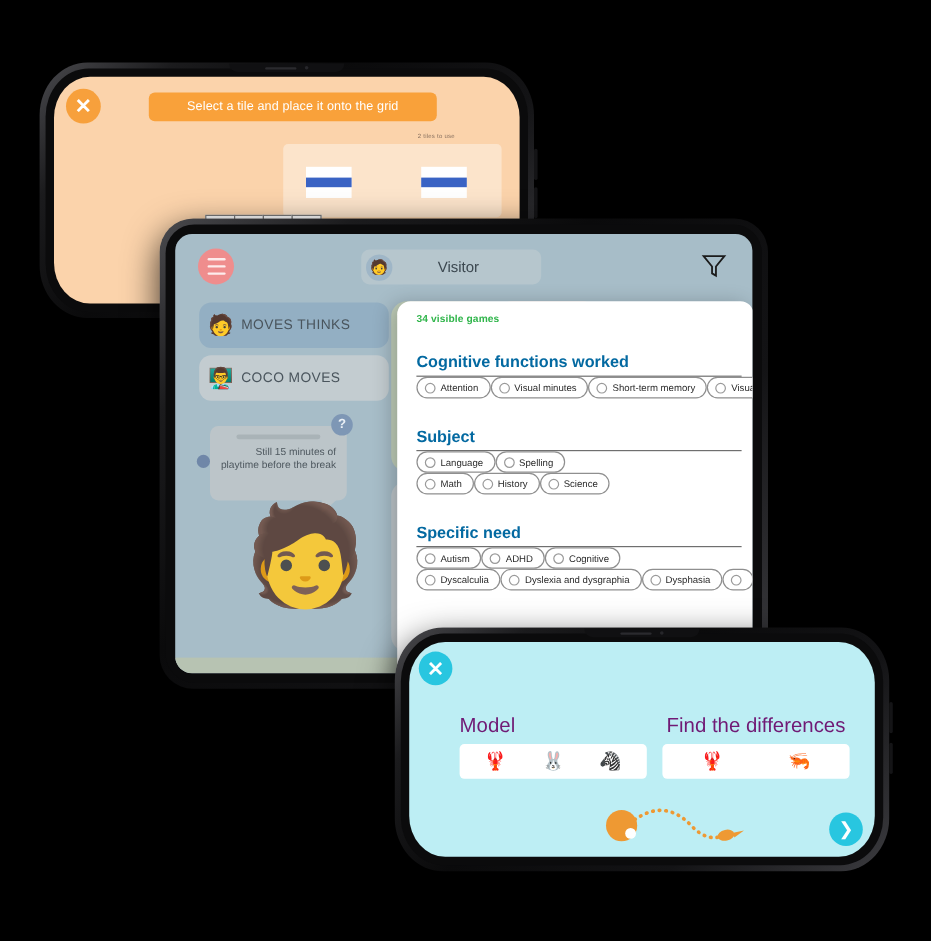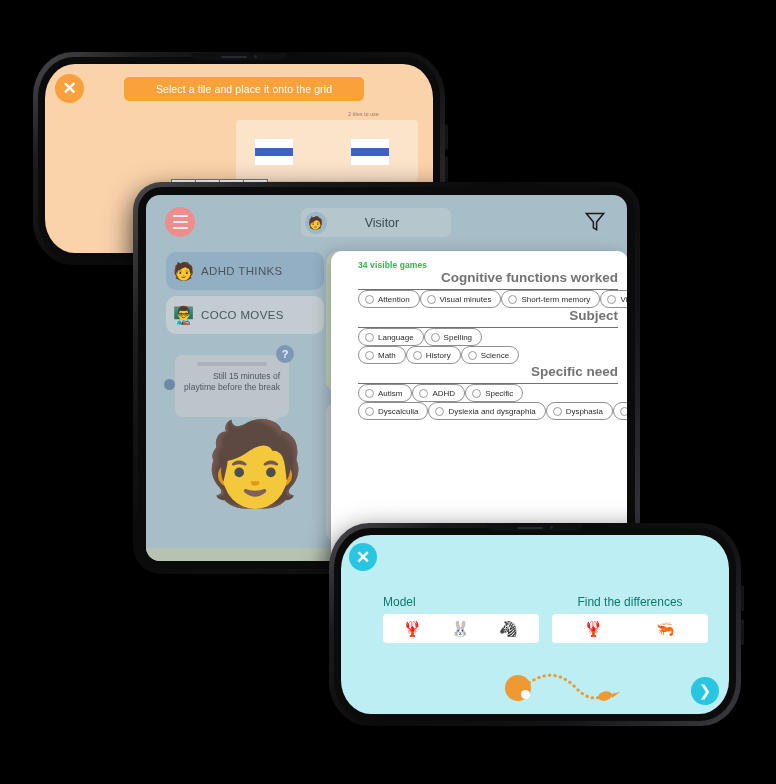--- a/index.html
+++ b/index.html
@@ -157,27 +157,27 @@
   .tb-bgdisc.d1 { left:196px; top:74px; width:54px; height:54px; }
   .tb-bgdisc.d2 { left:196px; top:224px; width:54px; height:54px; }
   .tb-dot { position:absolute; left:18px; top:184px; width:11px; height:11px; border-radius:50%;
      background:#6f87a8; }
 
   
   .filter-panel {
     position:absolute; left:185px; top:56px; width:297px; bottom:-9px;
     background:#fff; border-radius:11px 11px 11px 11px;
     box-shadow: -5px 2px 16px rgba(0,0,0,.22);
-    padding: 9px 0 0 27px; overflow:hidden;
+    padding: 9px 0 0 16px; overflow:hidden;
   }
   .fp-count { font-size:8.5px; font-weight:bold; color:#2fb54a; letter-spacing:.1px; }
   .fp-section-title {
-    font-size:13.5px; font-weight:bold; color:#737373;
-    margin-top:0; padding-bottom:4px;
-    border-bottom:1.4px solid #6f6f6f; margin-right:10px;text-align:right;
+    font-size:13.5px; font-weight:bold; color:#0369a1;
+    margin-top:24px; padding-bottom:4px;
+    border-bottom:1.4px solid #6f6f6f; margin-right:10px;
   }
   .fp-row { display:flex; gap:0; margin-top:0; flex-wrap:nowrap; }
   .fp-chip {
     display:flex; align-items:center; gap:4px;
     border:1px solid #8f8f8f; border-radius:14px;
     padding: 3.5px 9px 3.5px 6px; white-space:nowrap;
     font-size:8px; color:#2b2b2b; background:#fff;
     cursor:pointer; flex: 0 0 auto;
   }
   .fp-chip .radio {
@@ -202,21 +202,21 @@
   #phone2 .notch .spk { width: 26px; height: 2px; background:#2a2a2e; border-radius:2px; }
   #phone2 .notch .cam { width: 3px; height: 3px; background:#26262a; border-radius:50%; }
   .p2-close {
     position:absolute; left:8px; top:8px; width:28px; height:28px; border-radius:50%;
     background:#28c6e0; color:#fff; font-size:17px; font-weight:bold;
     display:flex; align-items:center; justify-content:center; border:none; cursor:pointer;
   }
   .p2-col { position:absolute; top:60px; }
   .p2-col.left { left:42px; width:156px; }
   .p2-col.right { left:211px; width:156px; }
-  .p2-col .hd { font-size:12px; color:#0f766e; margin-bottom:5px; }
+  .p2-col .hd { font-size:17px; color:#701a75; margin-bottom:5px; }
   .p2-col.right .hd { text-align:center; }
   .p2-strip {
     background:#fff; border-radius:4px; height:29px;
     display:flex; align-items:center; justify-content:space-around;
     padding: 0 6px;
   }
   .p2-strip .it { font-size:15px; line-height:1; cursor:pointer; }
   .p2-ball {
     position:absolute; left:164px; top:140px; width:26px; height:26px; border-radius:50%;
     background:#ee9933;
@@ -318,21 +318,21 @@
           <div class="tb-username">Visitor</div>
         </div>
 
         <svg class="tb-filter-icon" viewBox="0 0 24 24">
           <path d="M4 5 L20 5 L13.5 13 L13.5 20 L10.5 18.3 L10.5 13 Z" fill="none" stroke="#1b1b1b" stroke-width="1.4"></path>
         </svg>
       </div>
 
       <div class="tb-navcard c1">
         <div class="ic">🧑</div>
-        <div class="lbl">ADHD THINKS</div>
+        <div class="lbl">MOVES THINKS</div>
       </div>
       <div class="tb-navcard c2">
         <div class="ic">👨‍🏫</div>
         <div class="lbl">COCO MOVES</div>
       </div>
 
       <div class="tb-bubble">
         <div class="bar"></div>
         <div class="txt">Still 15 minutes of playtime before the break</div>
       </div>
@@ -394,21 +394,21 @@
           <div class="fp-chip">
             <span class="radio"></span>
             <span>Autism</span>
           </div>
           <div class="fp-chip">
             <span class="radio"></span>
             <span>ADHD</span>
           </div>
           <div class="fp-chip">
             <span class="radio"></span>
-            <span>Specific</span>
+            <span>Cognitive</span>
           </div>
         </div>
         <div class="fp-row">
           <div class="fp-chip">
             <span class="radio"></span>
             <span>Dyscalculia</span>
           </div>
           <div class="fp-chip">
             <span class="radio"></span>
             <span>Dyslexia and dysgraphia</span>

